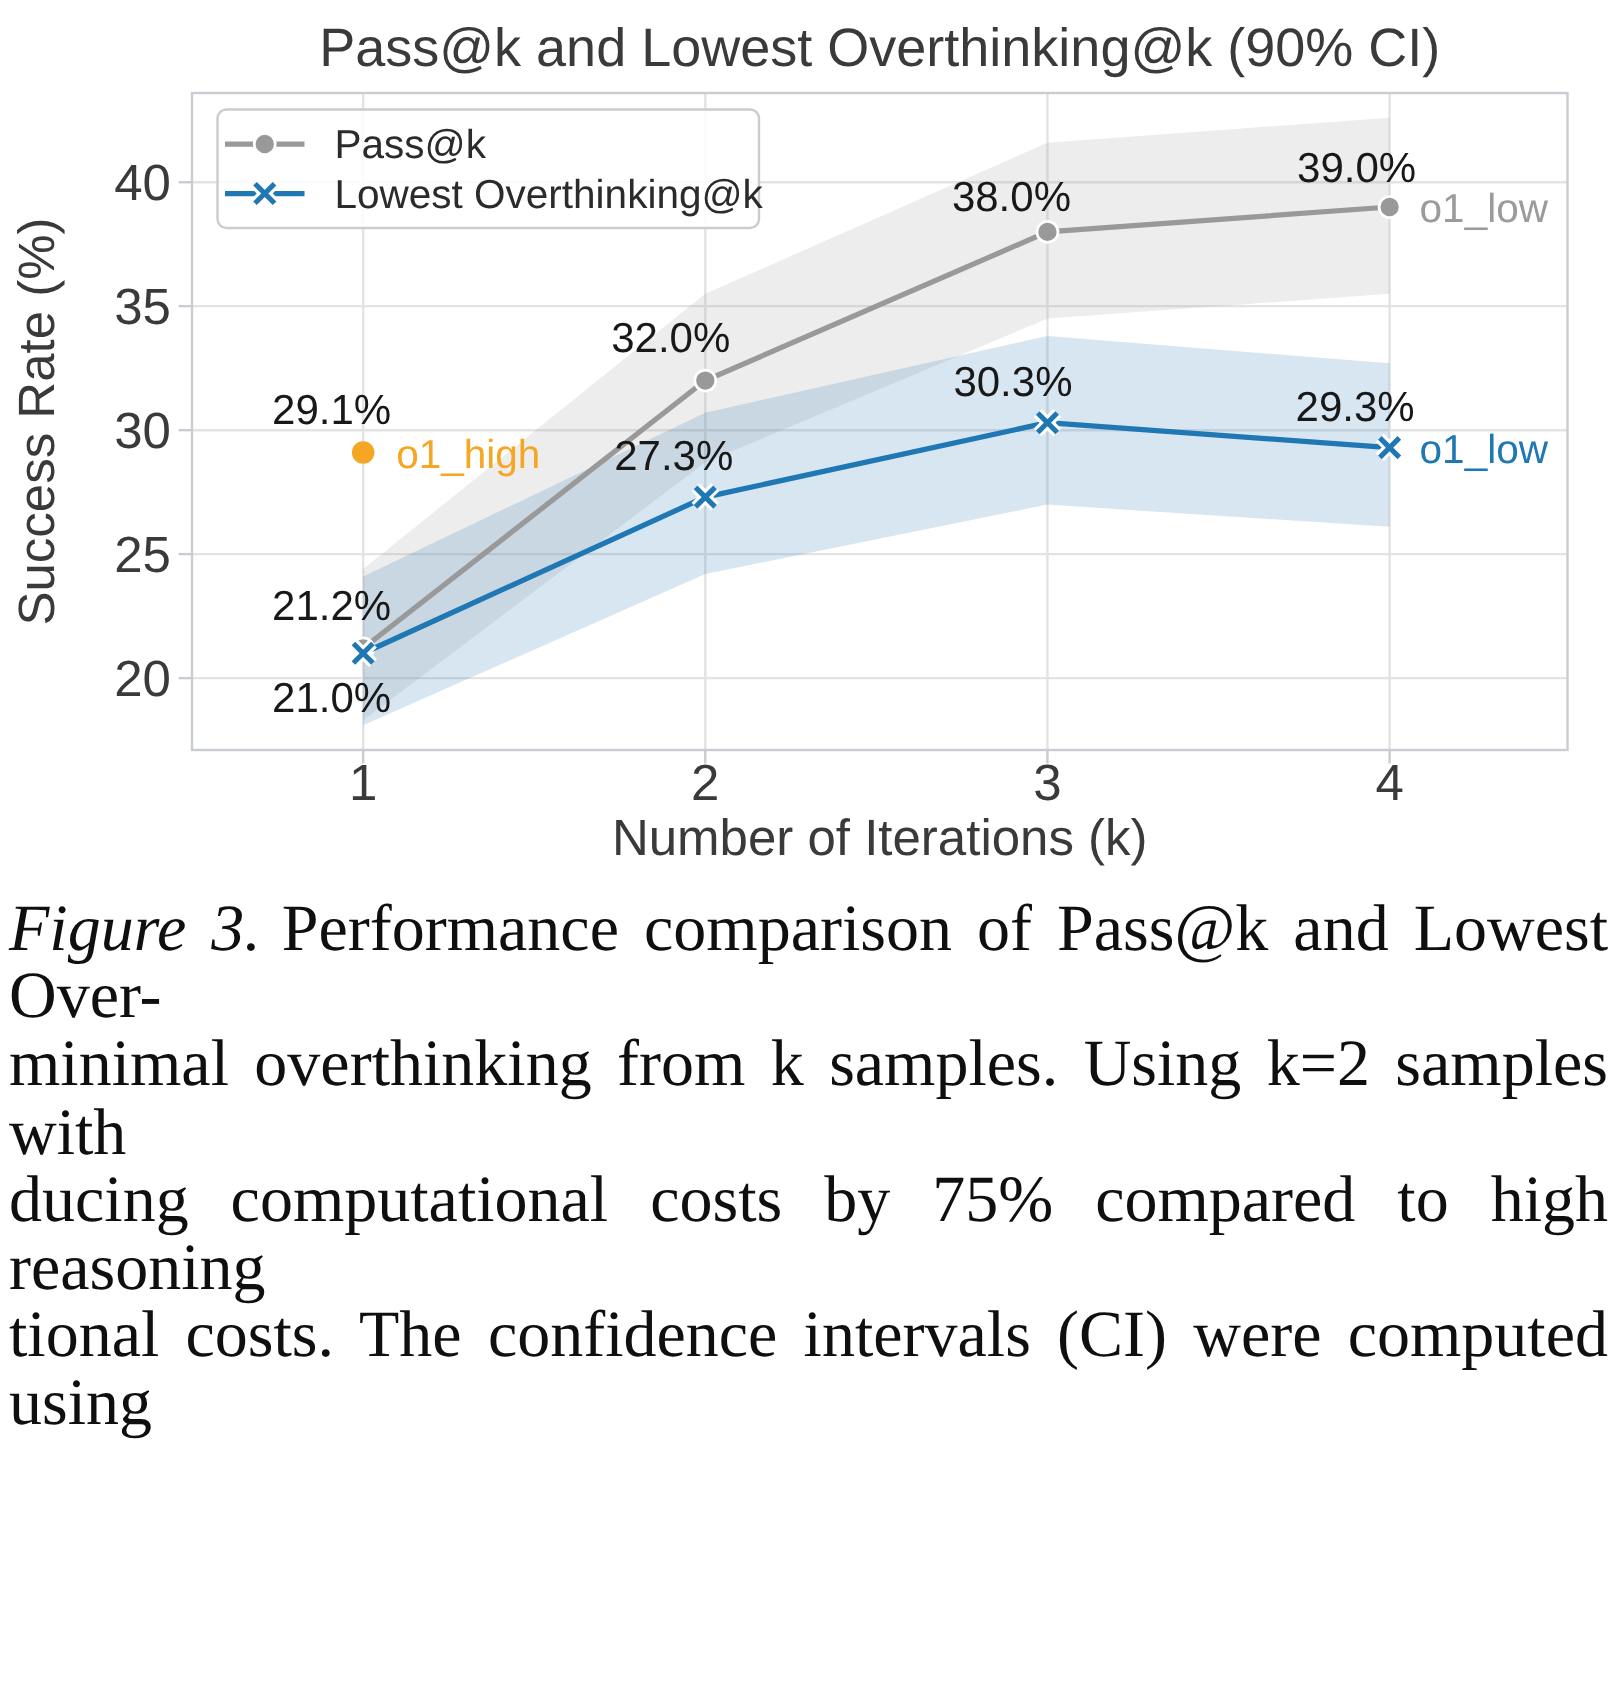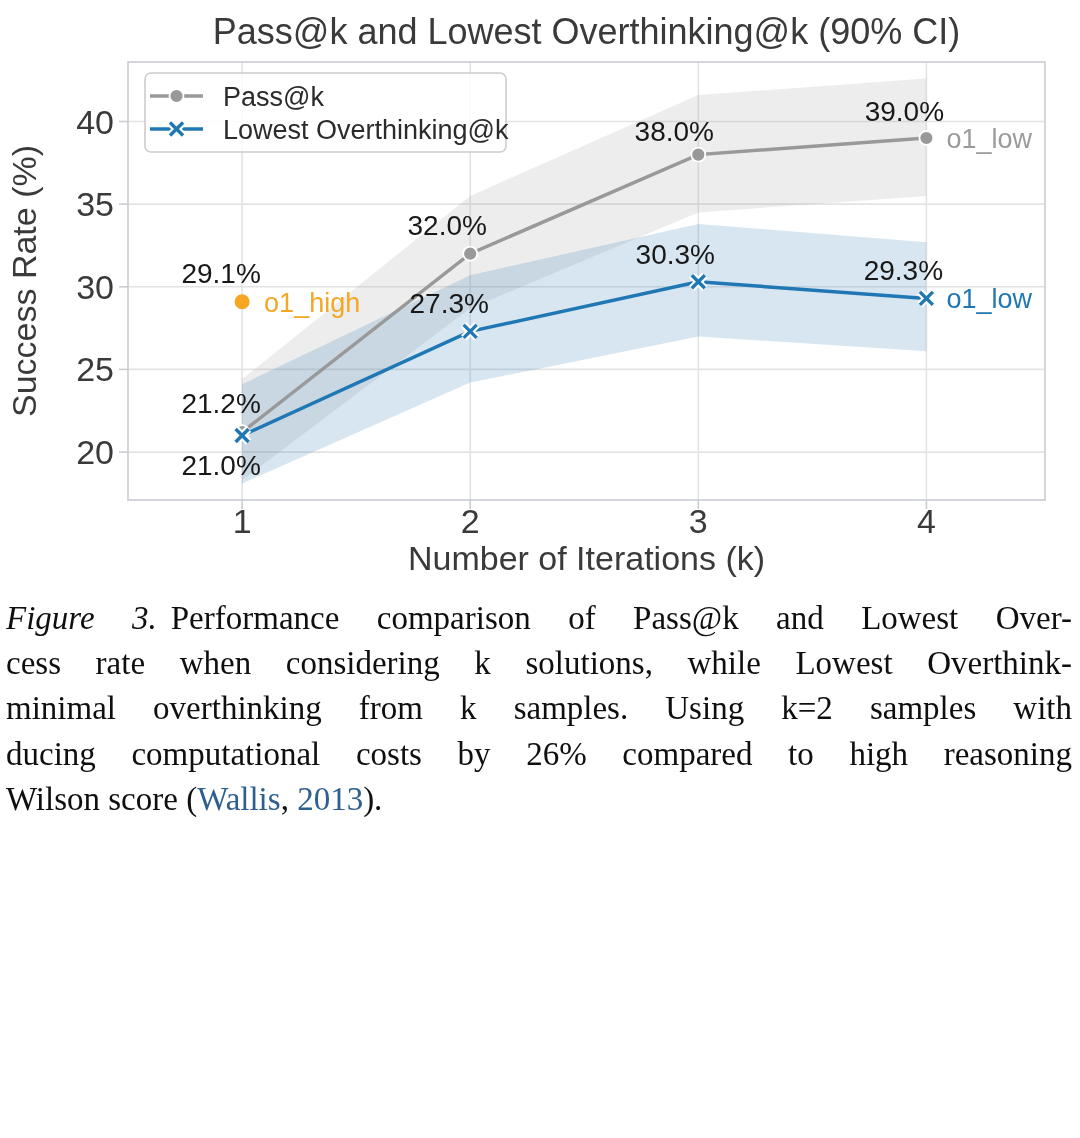--- a/index.html
+++ b/index.html
@@ -14,21 +14,21 @@
   .dlabel    {font:28px "Liberation Sans",sans-serif; fill:#181818;}
   .legend-t  {font:27px "Liberation Sans",sans-serif; fill:#2b2b2b;}
   .elabel    {font:27px "Liberation Sans",sans-serif;}
   .grid      {stroke:#e3e3e3; stroke-width:1.6;}
   .tickmark  {stroke:#c9ccd1; stroke-width:1.6;}
   .spine     {fill:none; stroke:#c9ccd1; stroke-width:1.6;}
 
   
   figcaption{
     font-family:"Liberation Serif",serif;
-    font-size:33px;
+    font-size:44px;
     line-height:45.2px;
     color:#0f0f0f;
     padding:0 8px 0 6px;
     margin-top:4px;
   }
   .cap-line{margin:0;}
   .jl{text-align:justify; text-align-last:justify;}
   .figlabel{font-style:italic; margin-right:14px;}
   .cite{color:var(--cite,#2e5f8f); text-decoration:none; cursor:pointer;}
 </style>
@@ -126,18 +126,17 @@
           <text class="tick-t" text-anchor="middle" x="926.4" y="533">4</text>
         </g>
         <text class="title-t" text-anchor="middle" x="586.5" y="44">Pass@k and Lowest Overthinking@k (90% CI)</text>
         <text class="axis-t" text-anchor="middle" x="586.5" y="570">Number of Iterations (k)</text>
         <text class="axis-t" text-anchor="middle" x="36" y="281" transform="rotate(-90 36 281)">Success Rate (%)</text>
       </svg>
     </div>
 
   <figcaption>
     <p class="cap-line jl"><span class="figlabel">Figure 3.</span><span>Performance comparison of Pass@k and Lowest Over-</span></p>
-    <p class="cap-line jl">cess rate when considering k solutions, while Lowest Overthink-</p>
     <p class="cap-line jl">minimal overthinking from k samples. Using k=2 samples with</p>
-    <p class="cap-line jl">ducing computational costs by 26% compared to high reasoning</p>
-    <p class="cap-line"><span>Wilson score (</span><a class="cite">Wallis</a><span>, </span><a class="cite">2013</a><span>).</span></p>
+    <p class="cap-line jl">ducing computational costs by 75% compared to high reasoning</p>
+    <p class="cap-line jl">tional costs. The confidence intervals (CI) were computed using</p>
   </figcaption>
 </figure>
 
 </body></html>

